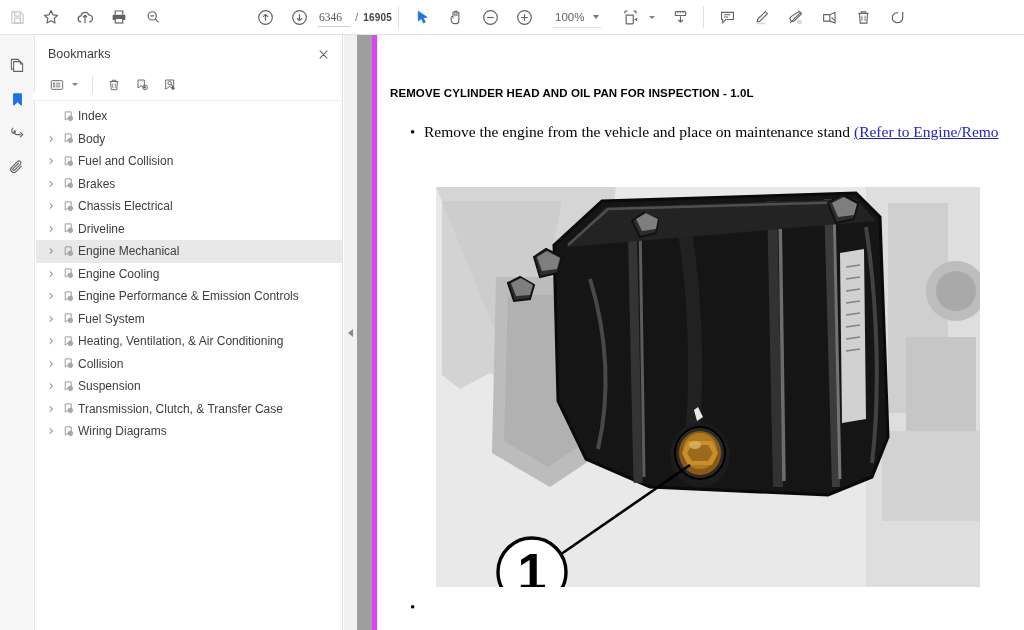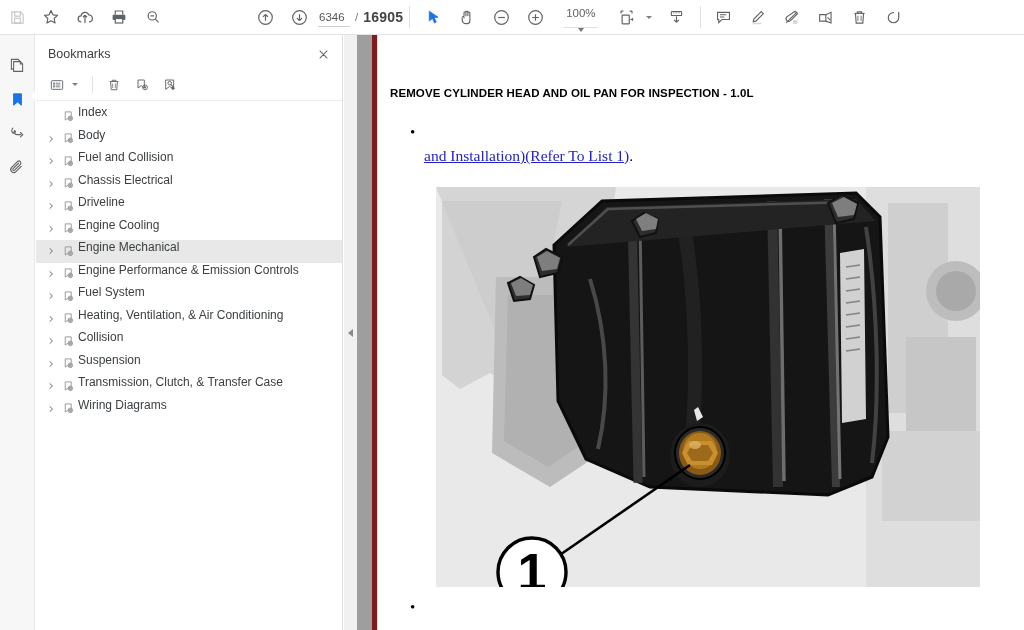--- a/index.html
+++ b/index.html
@@ -29,31 +29,31 @@
   .tb-sep { width: 1px; height: 22px; background: #e0e0e0; margin: 0 6px; }
   .tb-spacer-1 { width: 78px; }
   .tb-spacer-2 { width: 10px; }
 
   .page-field {
     display: flex; align-items: center; gap: 5px;
     font-size: 11.5px; color: #444; margin-left: 2px;
   }
   .page-num-input {
     width: 32px; height: 19px; border: none; border-bottom: 1px solid #cfcfcf;
-    background: transparent; font-family: Liberation Sans, sans-serif;
+    background: transparent; font-family: Liberation Serif, serif;
     font-size: 11.5px; color: #555; text-align: left; padding: 0 1px;
     outline: none; overflow: hidden;
   }
   .page-sep { color: #777; font-size: 11.5px; }
-  .page-total { color: #444; font-size: 14px; font-weight: bold; letter-spacing:.2px;}
+  .page-total { color: #444; font-size: 10px; font-weight: bold; letter-spacing:.2px;}
 
   .zoom-field {
     display:flex; align-items:center; gap:9px;
     margin-left: 12px; margin-right: 2px;
-    border-bottom: 1px solid #dfdfdf; height: 21px; padding: 0 2px; flex-direction: column;
+    border-bottom: 1px solid #dfdfdf; height: 21px; padding: 0 2px;
   }
   .zoom-val { font-size: 11.5px; color: #5f6368; }
   .caret { width:0;height:0;border-left:3.5px solid transparent;border-right:3.5px solid transparent;border-top:4px solid #777; }
   .caret-sm { width:0;height:0;border-left:3px solid transparent;border-right:3px solid transparent;border-top:3.5px solid #808080; margin-left:2px;}
 
   
   .rail {
     position: absolute; top: 35px; left: 0; width: 35px; height: 595px;
     background: #f7f7f7; border-right: 1px solid #e7e7e7;
     display: flex; flex-direction: column; align-items: center; padding-top: 13px;
@@ -85,21 +85,21 @@
   .bm-tools {
     height: 32px; display:flex; align-items:center; gap:2px;
     padding-left: 8px; border-bottom: 1px solid #ececec;
   }
   .bm-tool { width:26px;height:24px;display:flex;align-items:center;justify-content:center;color:#5f6368;cursor:pointer;}
   .bm-tool-wrap{display:flex;align-items:center;}
   .bm-vsep{width:1px;height:17px;background:#e2e2e2;margin:0 6px 0 8px;}
 
   .bm-list { flex:1; overflow: hidden; padding-top: 4px; }
   .bm-row {
-    display: flex; height: 22.5px;
+    display: flex; align-items: center; height: 22.5px;
     padding-left: 8px; cursor: pointer; font-size: 12px; color: #3c4043;
   }
   .bm-row.selected { background: #e8e8e8; }
   .bm-arrow { width: 14px; display:flex;align-items:center;justify-content:center; color:#5f6368; flex:none;}
   .bm-arrow.empty { visibility: hidden; }
   .bm-ico { width: 20px; display:flex;align-items:center;justify-content:center; color:#8e8e8e; flex:none;}
   .bm-label { white-space: nowrap; overflow: hidden; }
 
   
   .splitter {
@@ -117,21 +117,21 @@
   }
   .vscroll-thumb {
     position: absolute; top: 0px; left: 357px; width: 15px; height: 595px;
     background: #9e9e9e;
     cursor: pointer;
   }
 
   
   .viewer {
     position: absolute; top: 35px; left: 372px; width: 652px; height: 595px;
-    background: #7f1d1d; overflow: hidden;
+    background: #d946ef; overflow: hidden;
   }
   .page {
     position: absolute; top: 0; left: 6px; width: 700px; height: 700px;
     background: #ffffff; box-shadow: 0 0 0 1px #e4e4e4;
   }
   .doc-heading {
     position: absolute; left: 12px; top: 52px;
     font-size: 11.5px; font-weight: bold; color: #000;
     letter-spacing: .1px; white-space: nowrap;
   }
@@ -443,66 +443,81 @@
               <path d="M4 2l4.2 4L4 10"></path>
             </svg>
           </span>
           <span class="bm-ico">
             <svg width="13" height="13" viewBox="0 0 24 24" fill="none" stroke="currentColor" stroke-width="1.6">
               <path d="M6 3.5h11v15L11.6 15 6 18.5z"></path>
               <circle cx="15.4" cy="15.4" r="4.3" fill="#c0c0c0" stroke="#8e8e8e" stroke-width="1.3"></circle>
               <path d="M13.3 14.3h4.2M13.3 16.5h4.2" stroke="#6e6e6e" stroke-width="1"></path>
             </svg>
           </span>
+          <span class="bm-label">Brakes</span>
+        </div>
+        <div class="bm-row">
+          <span class="bm-arrow">
+            <svg width="8" height="8" viewBox="0 0 12 12" fill="none" stroke="currentColor" stroke-width="1.4">
+              <path d="M4 2l4.2 4L4 10"></path>
+            </svg>
+          </span>
+          <span class="bm-ico">
+            <svg width="13" height="13" viewBox="0 0 24 24" fill="none" stroke="currentColor" stroke-width="1.6">
+              <path d="M6 3.5h11v15L11.6 15 6 18.5z"></path>
+              <circle cx="15.4" cy="15.4" r="4.3" fill="#c0c0c0" stroke="#8e8e8e" stroke-width="1.3"></circle>
+              <path d="M13.3 14.3h4.2M13.3 16.5h4.2" stroke="#6e6e6e" stroke-width="1"></path>
+            </svg>
+          </span>
           <span class="bm-label">Chassis Electrical</span>
         </div>
         <div class="bm-row">
           <span class="bm-arrow">
             <svg width="8" height="8" viewBox="0 0 12 12" fill="none" stroke="currentColor" stroke-width="1.4">
               <path d="M4 2l4.2 4L4 10"></path>
             </svg>
           </span>
           <span class="bm-ico">
             <svg width="13" height="13" viewBox="0 0 24 24" fill="none" stroke="currentColor" stroke-width="1.6">
               <path d="M6 3.5h11v15L11.6 15 6 18.5z"></path>
               <circle cx="15.4" cy="15.4" r="4.3" fill="#c0c0c0" stroke="#8e8e8e" stroke-width="1.3"></circle>
               <path d="M13.3 14.3h4.2M13.3 16.5h4.2" stroke="#6e6e6e" stroke-width="1"></path>
             </svg>
           </span>
           <span class="bm-label">Driveline</span>
         </div>
+        <div class="bm-row selected">
+          <span class="bm-arrow">
+            <svg width="8" height="8" viewBox="0 0 12 12" fill="none" stroke="currentColor" stroke-width="1.4">
+              <path d="M4 2l4.2 4L4 10"></path>
+            </svg>
+          </span>
+          <span class="bm-ico">
+            <svg width="13" height="13" viewBox="0 0 24 24" fill="none" stroke="currentColor" stroke-width="1.6">
+              <path d="M6 3.5h11v15L11.6 15 6 18.5z"></path>
+              <circle cx="15.4" cy="15.4" r="4.3" fill="#c0c0c0" stroke="#8e8e8e" stroke-width="1.3"></circle>
+              <path d="M13.3 14.3h4.2M13.3 16.5h4.2" stroke="#6e6e6e" stroke-width="1"></path>
+            </svg>
+          </span>
+          <span class="bm-label">Engine Mechanical</span>
+        </div>
         <div class="bm-row">
           <span class="bm-arrow">
             <svg width="8" height="8" viewBox="0 0 12 12" fill="none" stroke="currentColor" stroke-width="1.4">
               <path d="M4 2l4.2 4L4 10"></path>
             </svg>
           </span>
           <span class="bm-ico">
             <svg width="13" height="13" viewBox="0 0 24 24" fill="none" stroke="currentColor" stroke-width="1.6">
               <path d="M6 3.5h11v15L11.6 15 6 18.5z"></path>
               <circle cx="15.4" cy="15.4" r="4.3" fill="#c0c0c0" stroke="#8e8e8e" stroke-width="1.3"></circle>
               <path d="M13.3 14.3h4.2M13.3 16.5h4.2" stroke="#6e6e6e" stroke-width="1"></path>
             </svg>
           </span>
           <span class="bm-label">Engine Cooling</span>
-        </div>
-        <div class="bm-row selected">
-          <span class="bm-arrow">
-            <svg width="8" height="8" viewBox="0 0 12 12" fill="none" stroke="currentColor" stroke-width="1.4">
-              <path d="M4 2l4.2 4L4 10"></path>
-            </svg>
-          </span>
-          <span class="bm-ico">
-            <svg width="13" height="13" viewBox="0 0 24 24" fill="none" stroke="currentColor" stroke-width="1.6">
-              <path d="M6 3.5h11v15L11.6 15 6 18.5z"></path>
-              <circle cx="15.4" cy="15.4" r="4.3" fill="#c0c0c0" stroke="#8e8e8e" stroke-width="1.3"></circle>
-              <path d="M13.3 14.3h4.2M13.3 16.5h4.2" stroke="#6e6e6e" stroke-width="1"></path>
-            </svg>
-          </span>
-          <span class="bm-label">Engine Mechanical</span>
         </div>
         <div class="bm-row">
           <span class="bm-arrow">
             <svg width="8" height="8" viewBox="0 0 12 12" fill="none" stroke="currentColor" stroke-width="1.4">
               <path d="M4 2l4.2 4L4 10"></path>
             </svg>
           </span>
           <span class="bm-ico">
             <svg width="13" height="13" viewBox="0 0 24 24" fill="none" stroke="currentColor" stroke-width="1.6">
               <path d="M6 3.5h11v15L11.6 15 6 18.5z"></path>
@@ -613,24 +628,24 @@
   </div>
 
   <div class="viewer">
     <div class="page">
 
       <div class="doc-heading">REMOVE CYLINDER HEAD AND OIL PAN FOR INSPECTION - 1.0L</div>
 
       <div class="bullet-block">
         <div class="bullet-row">
           <span class="bullet-dot">•</span>
+          <span class="bullet-text"><span>Remove the engine from the vehicle and place on maintenance stand </span><span class="doclink">(Refer to Engine/Remo</span></span>
         </div>
         <div class="bullet-row">
           <span class="bullet-dot"></span>
-          <span class="bullet-text"><span class="doclink">and Installation)(Refer To List 1)</span><span>.</span></span>
         </div>
       </div>
 
       <div class="figure">
         <svg class="fig-svg" width="544" height="400" viewBox="0 0 544 400">
           <rect width="544" height="400" fill="#e9e9e9"></rect>
 
           <path d="M0 0h180l-6 40 26 20-14 60 14 40-34 40-40-30-26 20-26-10z" fill="#d5d5d5"></path>
           <path d="M6 14h120l-10 50 24 22-12 46 10 40-40 40-44-26-30 16-18-14z" fill="#c9c9c9" opacity=".7"></path>
           <path d="M430 0h114v400H430z" fill="#dedede"></path>

